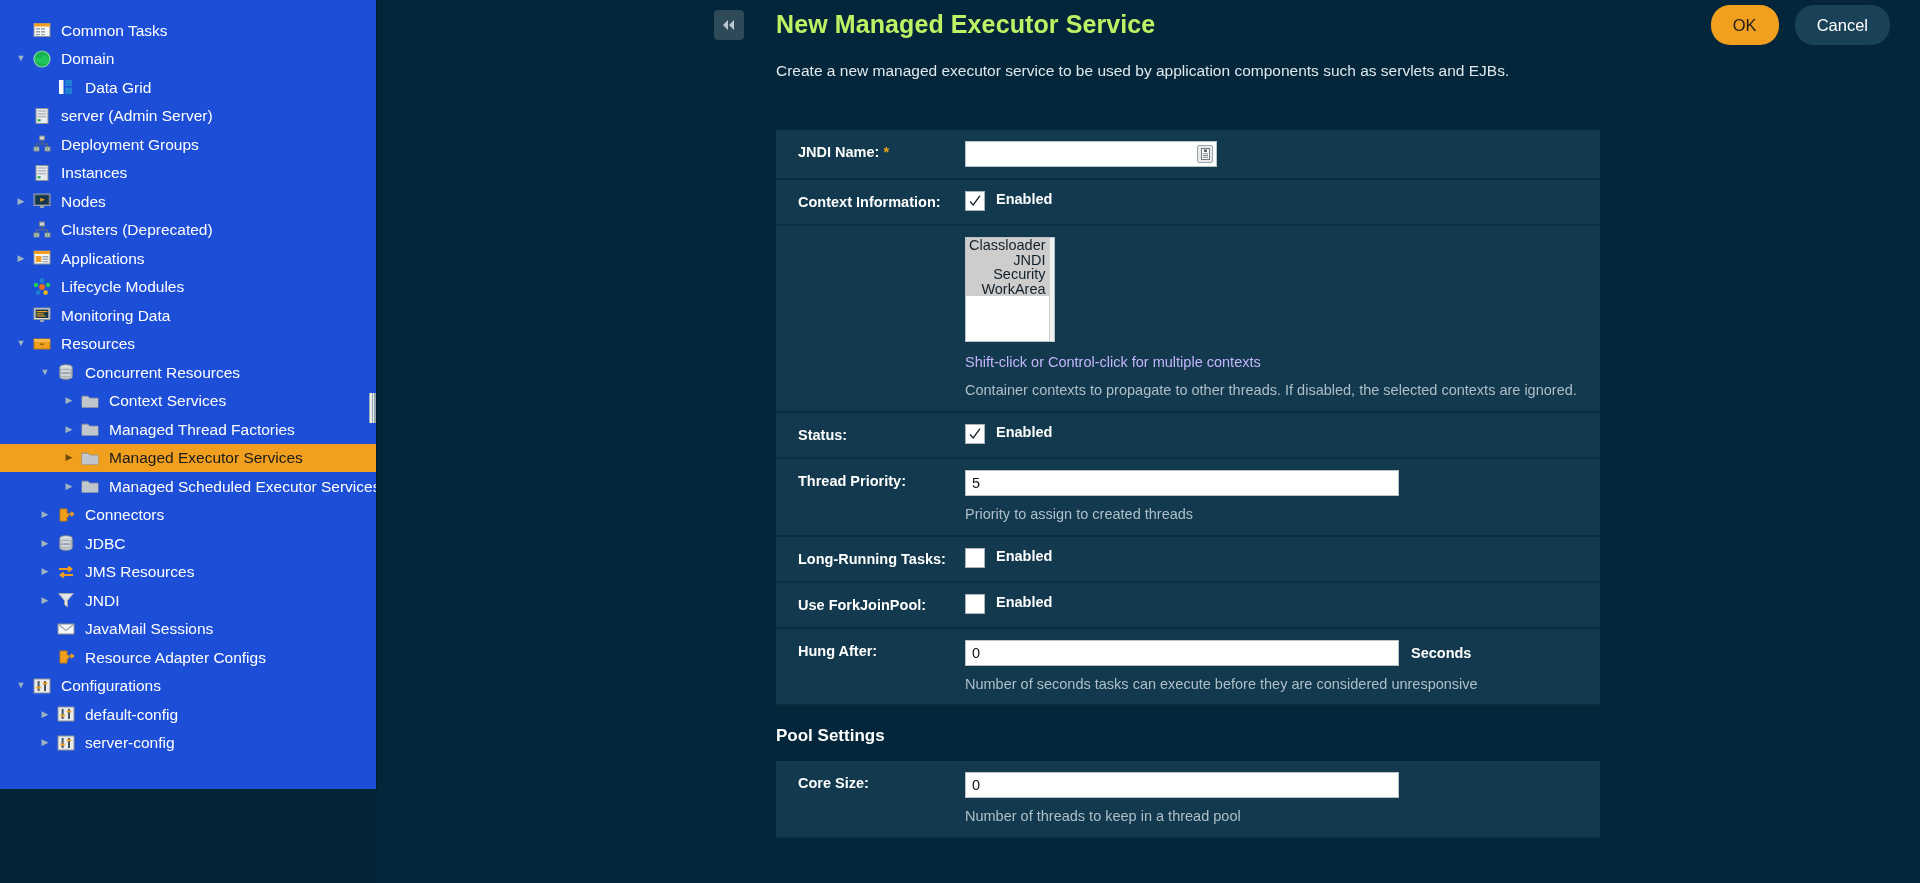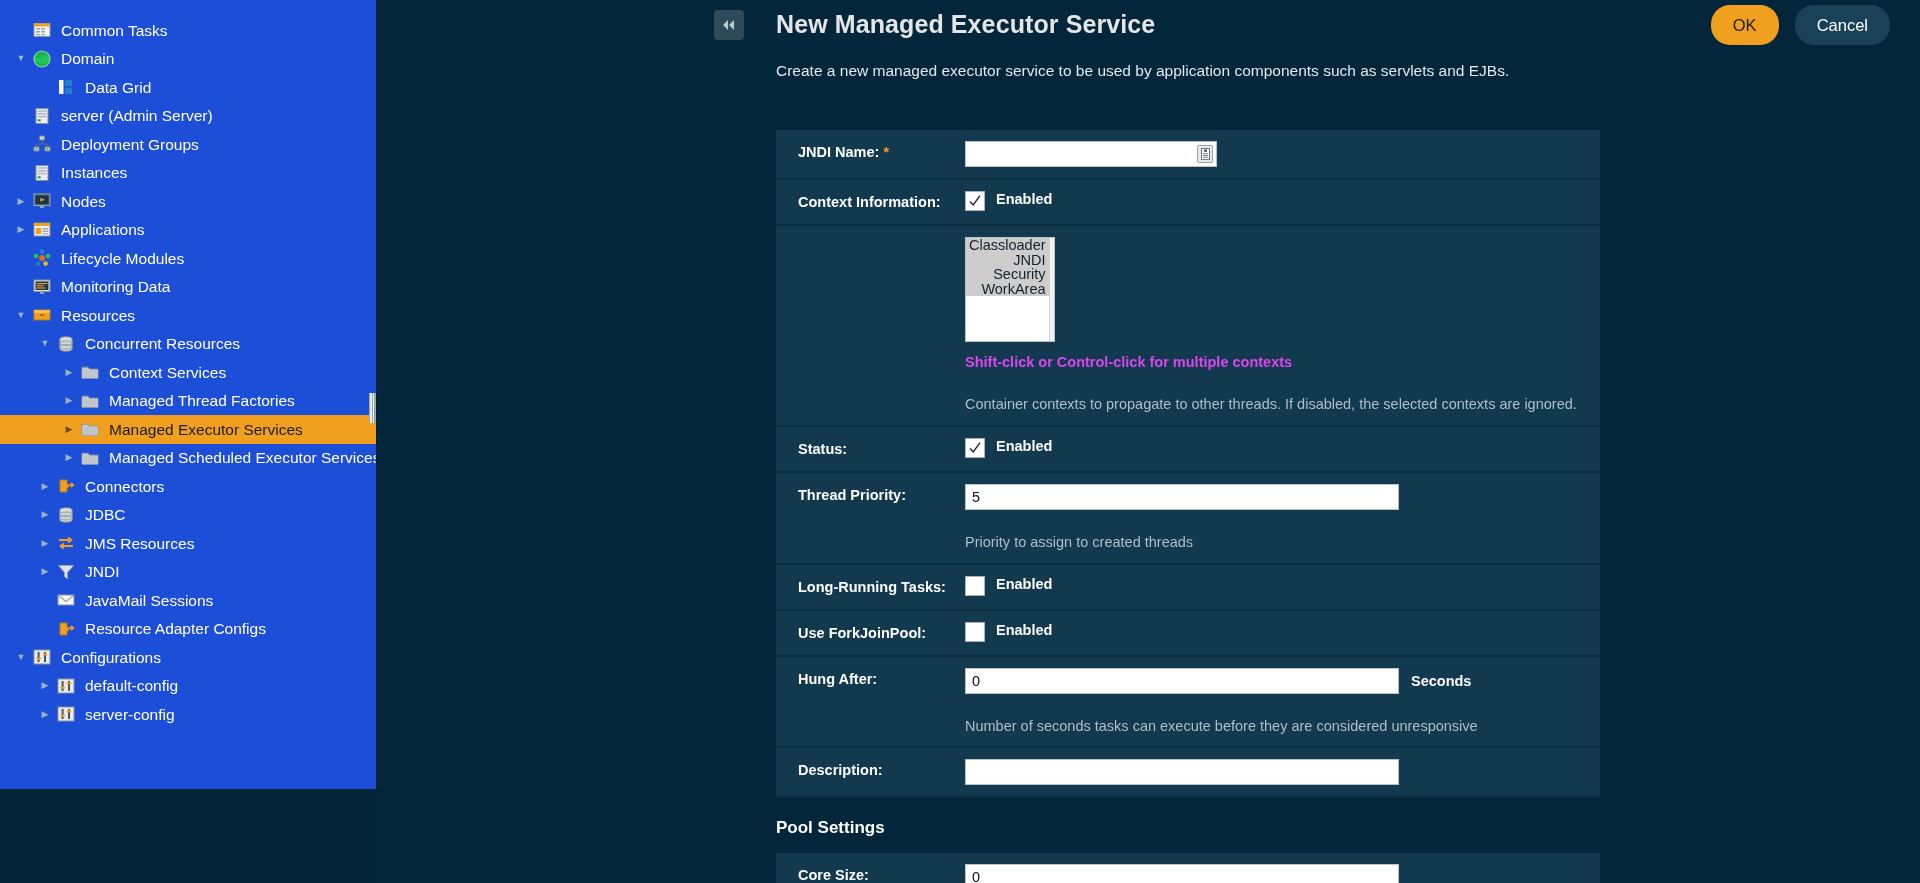--- a/index.html
+++ b/index.html
@@ -99,21 +99,21 @@
     background: #03263a;
     position: relative;
     overflow: hidden;
     padding: 0;
   }
   #page-title {
     position: absolute;
     left: 399px; top: 10px;
     font-size: 25px;
     font-weight: bold;
-    color: #e5e5e5;
+    color: #bef264;
     letter-spacing: 0.1px;
   }
   #page-desc {
     position: absolute;
     left: 399px; top: 62px;
     font-size: 15.5px;
     color: #dfe8ed;
   }
   #action-buttons {
     position: absolute;
@@ -158,24 +158,24 @@
     line-height: 1.2;
   }
   .req { color: #f0a01e; font-weight: bold; }
   .fctrl {
     flex: 1;
     padding: 11px 0 11px 0;
   }
   .helptext {
     font-size: 14.5px;
     color: #aebfc9;
-    margin-top: 23px;
+    margin-top: 9px;
     line-height: 1.3;
   }
-  .helptext.bright { color: #d946ef; margin-top: 2px; font-weight: bold; }
+  .helptext.bright { color: #c4b5fd; margin-top: 2px; }
 
   input.txt {
     height: 26px;
     background: #ffffff;
     border: 1px solid #b9c2c7;
     color: #111;
     font-size: 14.5px;
     font-family: "Liberation Sans", sans-serif;
     padding: 2px 6px;
     outline: none;
@@ -350,20 +350,34 @@
           <span class="twisty">▶</span>
           <span class="ico">
             <svg width="18" height="18" viewBox="0 0 18 18">
               <rect x="1" y="2" width="16" height="11.5" fill="#4e5b64" stroke="#9aa3aa"></rect>
               <rect x="2.6" y="3.5" width="12.8" height="8.5" fill="#13364a"></rect>
               <polygon points="7.3,5.8 12,7.8 7.3,9.8" fill="#f0a01e"></polygon>
               <rect x="7" y="14" width="4" height="2" fill="#9aa3aa"></rect>
             </svg>
           </span>
           <span class="lbl">Nodes</span>
+        </div>
+        <div class="node lvl1">
+          <span class="twisty"></span>
+          <span class="ico">
+            <svg width="18" height="18" viewBox="0 0 18 18">
+              <rect x="6.5" y="1" width="5" height="4" fill="#cfd5d9" stroke="#7c848a"></rect>
+              <rect x="1" y="12" width="5" height="4" fill="#cfd5d9" stroke="#7c848a"></rect>
+              <rect x="12" y="12" width="5" height="4" fill="#cfd5d9" stroke="#7c848a"></rect>
+              <path d="M9 5 v4 M3.5 12 v-3 h11 v3" stroke="#5f6a72" fill="none" stroke-width="1.1"></path>
+              <circle cx="3.5" cy="14" r="0.9" fill="#3fa64f"></circle>
+              <circle cx="14.5" cy="14" r="0.9" fill="#3fa64f"></circle>
+            </svg>
+          </span>
+          <span class="lbl">Clusters (Deprecated)</span>
         </div>
         <div class="node lvl1">
           <span class="twisty">▶</span>
           <span class="ico">
             <svg width="18" height="18" viewBox="0 0 18 18">
               <rect x="1" y="2" width="16" height="13" fill="#f2f4f5" stroke="#8b9197"></rect>
               <rect x="1" y="2" width="16" height="3" fill="#f0a01e"></rect>
               <rect x="2.8" y="7" width="5.5" height="6" fill="#f0a01e"></rect>
               <g fill="#9aa6ae">
                 <rect x="9.5" y="7" width="5.8" height="1.4"></rect>
@@ -696,26 +710,20 @@
         <div class="flabel">Hung After:</div>
         <div class="fctrl">
           <div class="inline">
             <input class="txt w-std" type="text" value="0" style="">
             <span class="unitlabel">Seconds</span>
           </div>
           <div class="helptext">Number of seconds tasks can execute before they are considered unresponsive</div>
         </div>
       </div>
 
-      <div class="frow">
-        <div class="flabel">Description:</div>
-        <div class="fctrl">
-          <input class="txt w-std" type="text" style="">
-        </div>
-      </div>
 
       <div class="section-title">Pool Settings</div>
 
       <div class="frow">
         <div class="flabel">Core Size:</div>
         <div class="fctrl">
           <input class="txt w-std" type="text" value="0" style="">
           <div class="helptext">Number of threads to keep in a thread pool</div>
         </div>
       </div>

